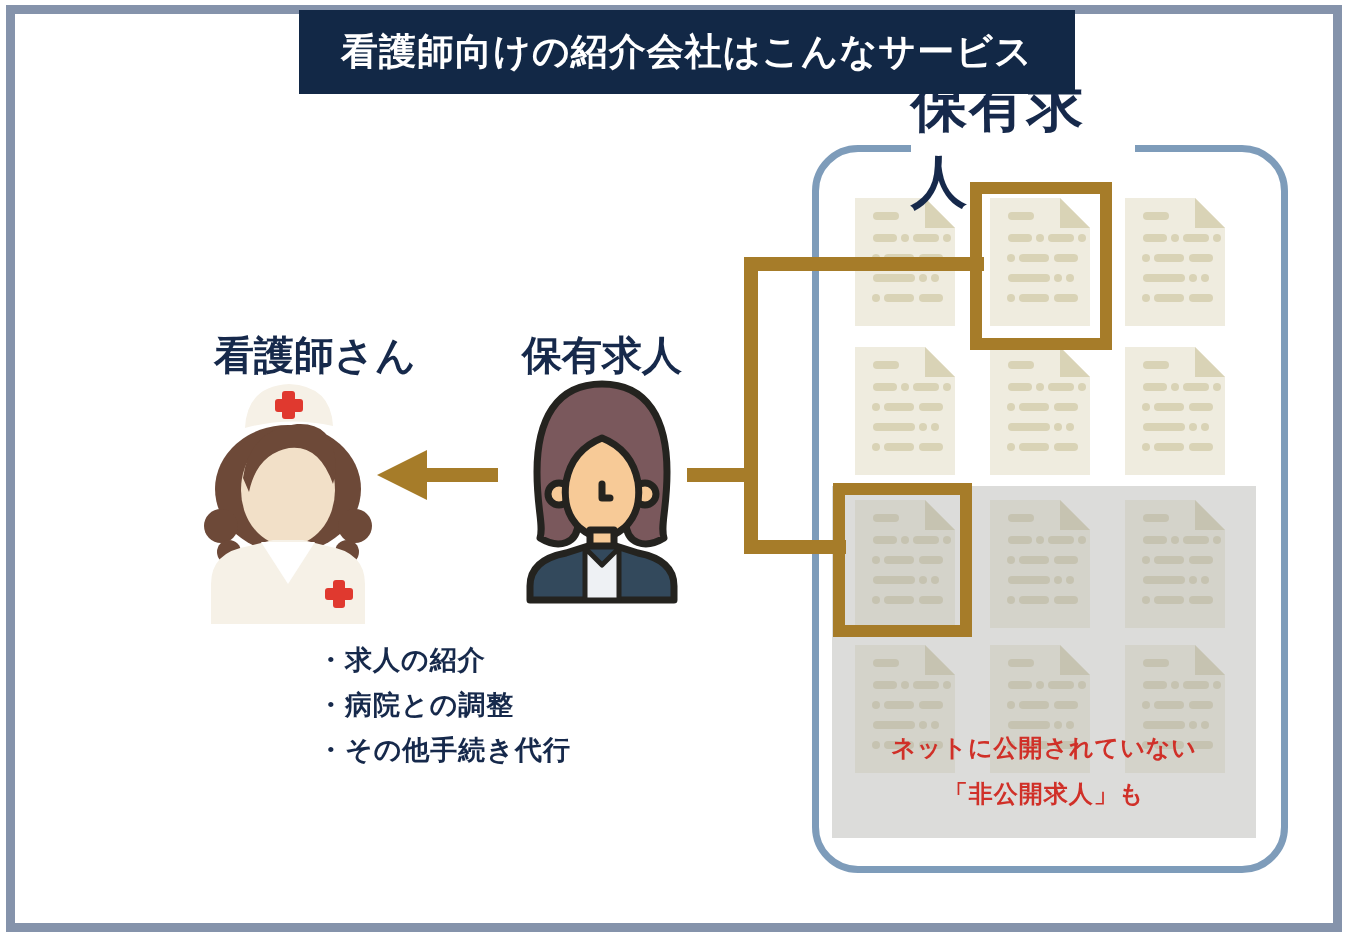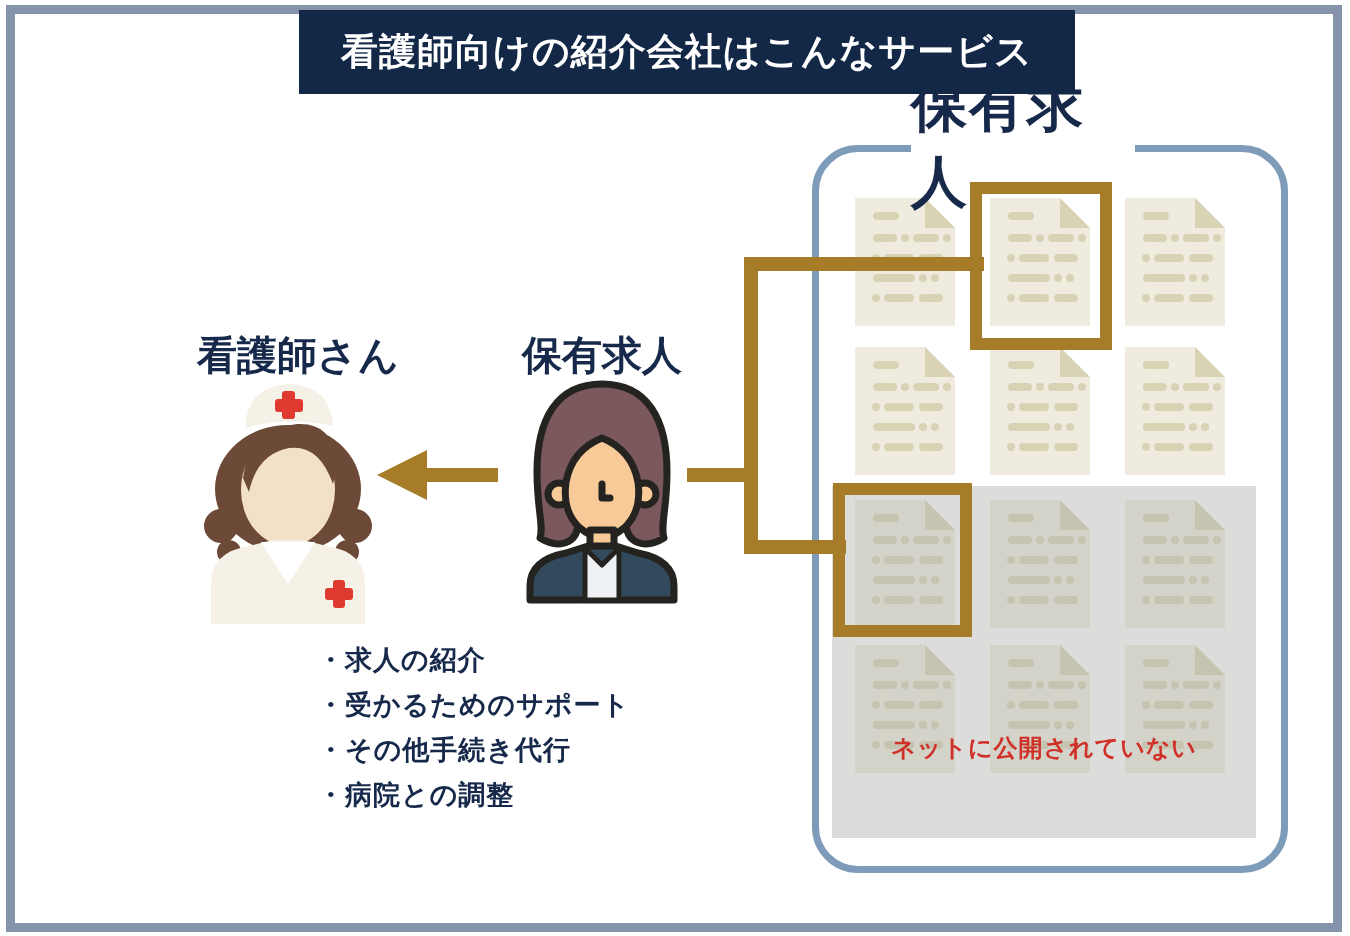--- a/index.html
+++ b/index.html
@@ -14,21 +14,21 @@
   .title-banner{
     position:absolute;left:299px;top:10px;width:776px;height:84px;
     background:var(--c-banner_bg,#122846);color:#fff;
     display:flex;align-items:center;justify-content:center;
     font-size:37px;font-weight:bold;letter-spacing:1px;z-index:7;
   }
   .actor-label{
     position:absolute;color:var(--c-navy_text,#16294b);
     font-size:40px;font-weight:bold;text-align:center;z-index:2;
   }
-  .nurse-label{left:184px;top:328px;width:228px;}
+  .nurse-label{left:201px;top:328px;width:228px;}
   .agency-label{left:506px;top:328px;width:192px;}
   .illus{position:absolute;z-index:2;}
   .nurse-illus{left:197px;top:374px;width:182px;height:250px;}
   .rec-illus{left:512px;top:374px;width:180px;height:230px;}
   .rec-illus *{stroke:var(--c-rec_outline,#24231f);stroke-width:7;stroke-linejoin:round;stroke-linecap:round;}
   .rec-illus .thin{stroke-width:5;}
   
   .gold{background:var(--c-gold,#a67c29);position:absolute;z-index:4;}
   .arrow-shaft{left:424px;top:468px;width:74px;height:14px;}
   .arrow-head{
@@ -213,22 +213,22 @@
           <use href="#doc-shape" xlink:href="#doc-shape"></use>
         </svg>
       </div>
     </div>
   <div class="jobs-box"></div>
   <div class="jobs-title">保有求人</div>
   <div class="gold-frame one"></div>
   <div class="gold-frame two"></div>
   <div class="hidden-note">
     <div>ネットに公開されていない</div>
+    <div>「非公開求人」も</div>
   </div>
 
   <ul class="services">
     <li>・求人の紹介</li>
-    <li>・受かるためのサポート</li>
+    <li>・病院との調整</li>
     <li>・その他手続き代行</li>
-    <li>・病院との調整</li>
   </ul>
 
 </div>
 
 </body></html>

